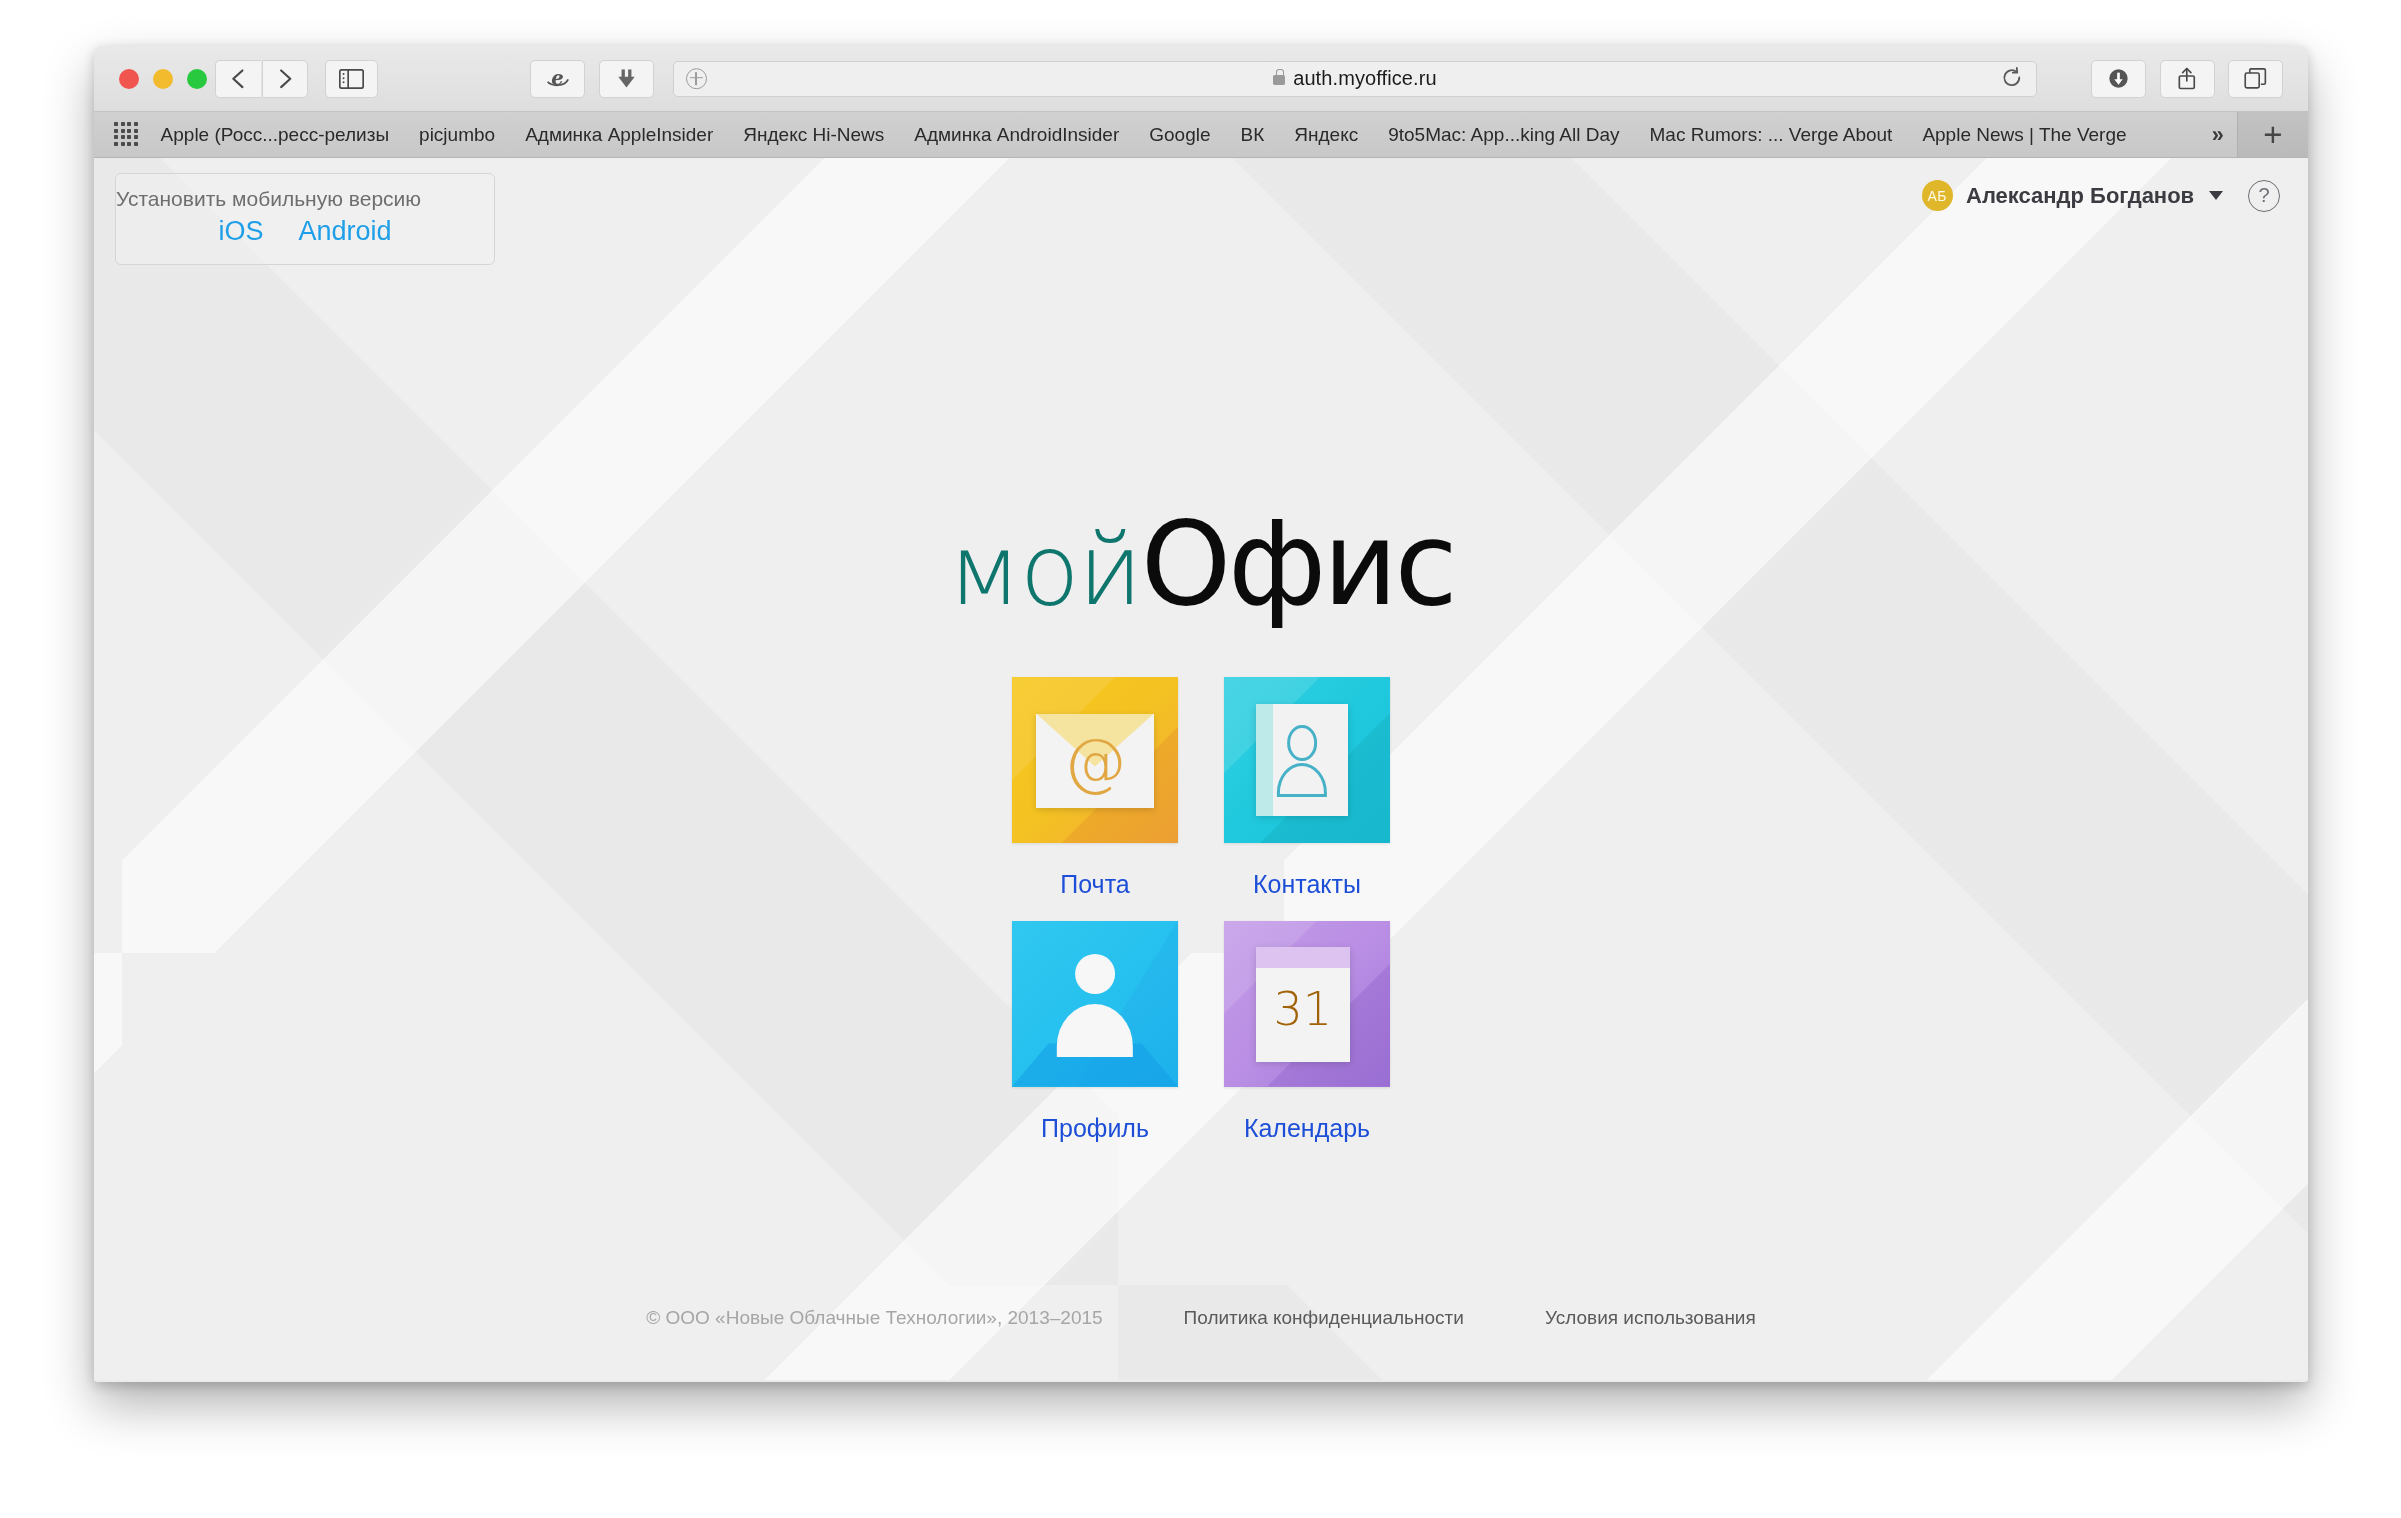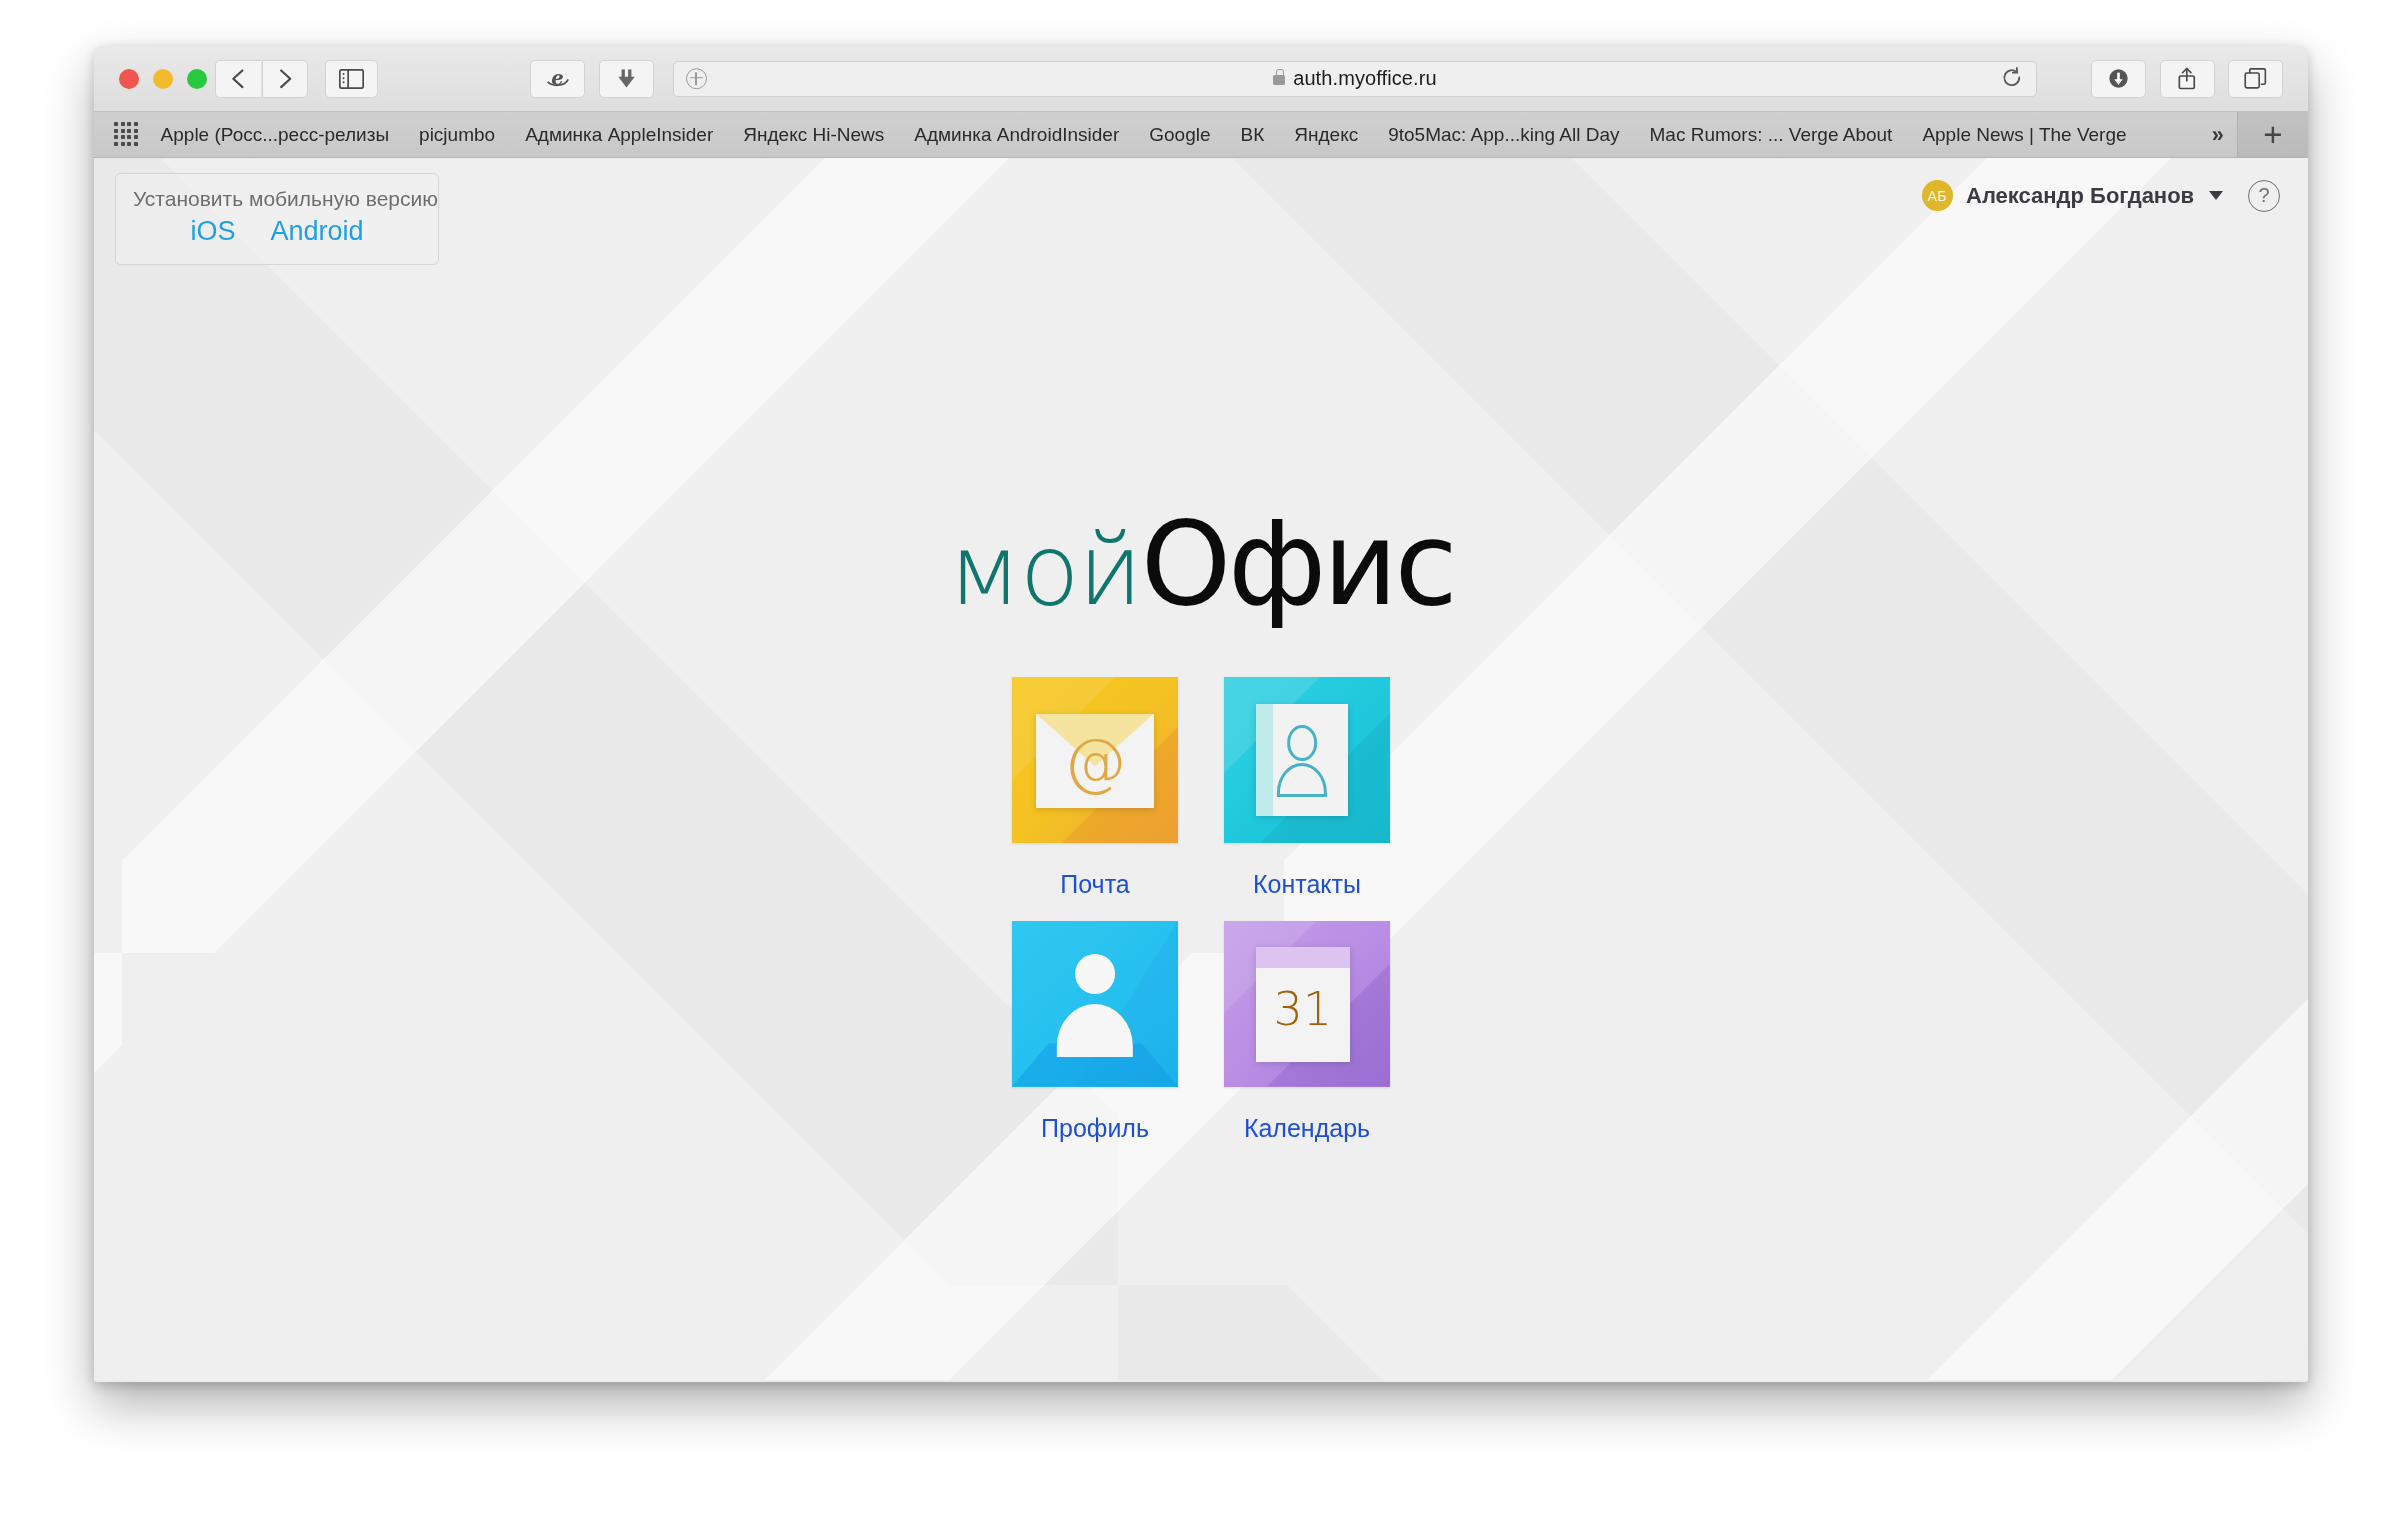--- a/index.html
+++ b/index.html
@@ -208,26 +208,26 @@
     background-position: 249px 0, -166px 83px;
     pointer-events: none;
   }
   .page > * { position: relative; z-index: 1; }
 
   
   .install-box {
     position: absolute;
     left: 21px;
     top: 15px;
-    width: 324px;
+    width: 380px;
     padding: 13.3px 0 16.6px;
     border: 0.8px solid #d5d5d5;
     border-radius: 5.8px;
     background: rgba(240,240,240,0.55);
-    text-align: right;
+    text-align: left;
   }
   .install-title {
     font-size: 21px;
     color: #6e6e6e;
     margin-bottom: 5px;
   }
   .install-links { display: flex; justify-content: center; gap: 35px; }
   .install-link {
     font-size: 27px;
     color: #1e9fe8;
@@ -729,16 +729,21 @@
                 <span class="capbar"></span>
                 <span class="daynum">31</span>
               </span>
             </div>
             <div class="app-label">Календарь</div>
           </div>
         </div>
       </div>
     </div>
 
+    <div class="footer">
+      <span class="copyright">© ООО «Новые Облачные Технологии», 2013–2015</span>
+      <span class="flink">Политика конфиденциальности</span>
+      <span class="flink">Условия использования</span>
+    </div>
 
   </div>
 </div>
 
 
 </body></html>

